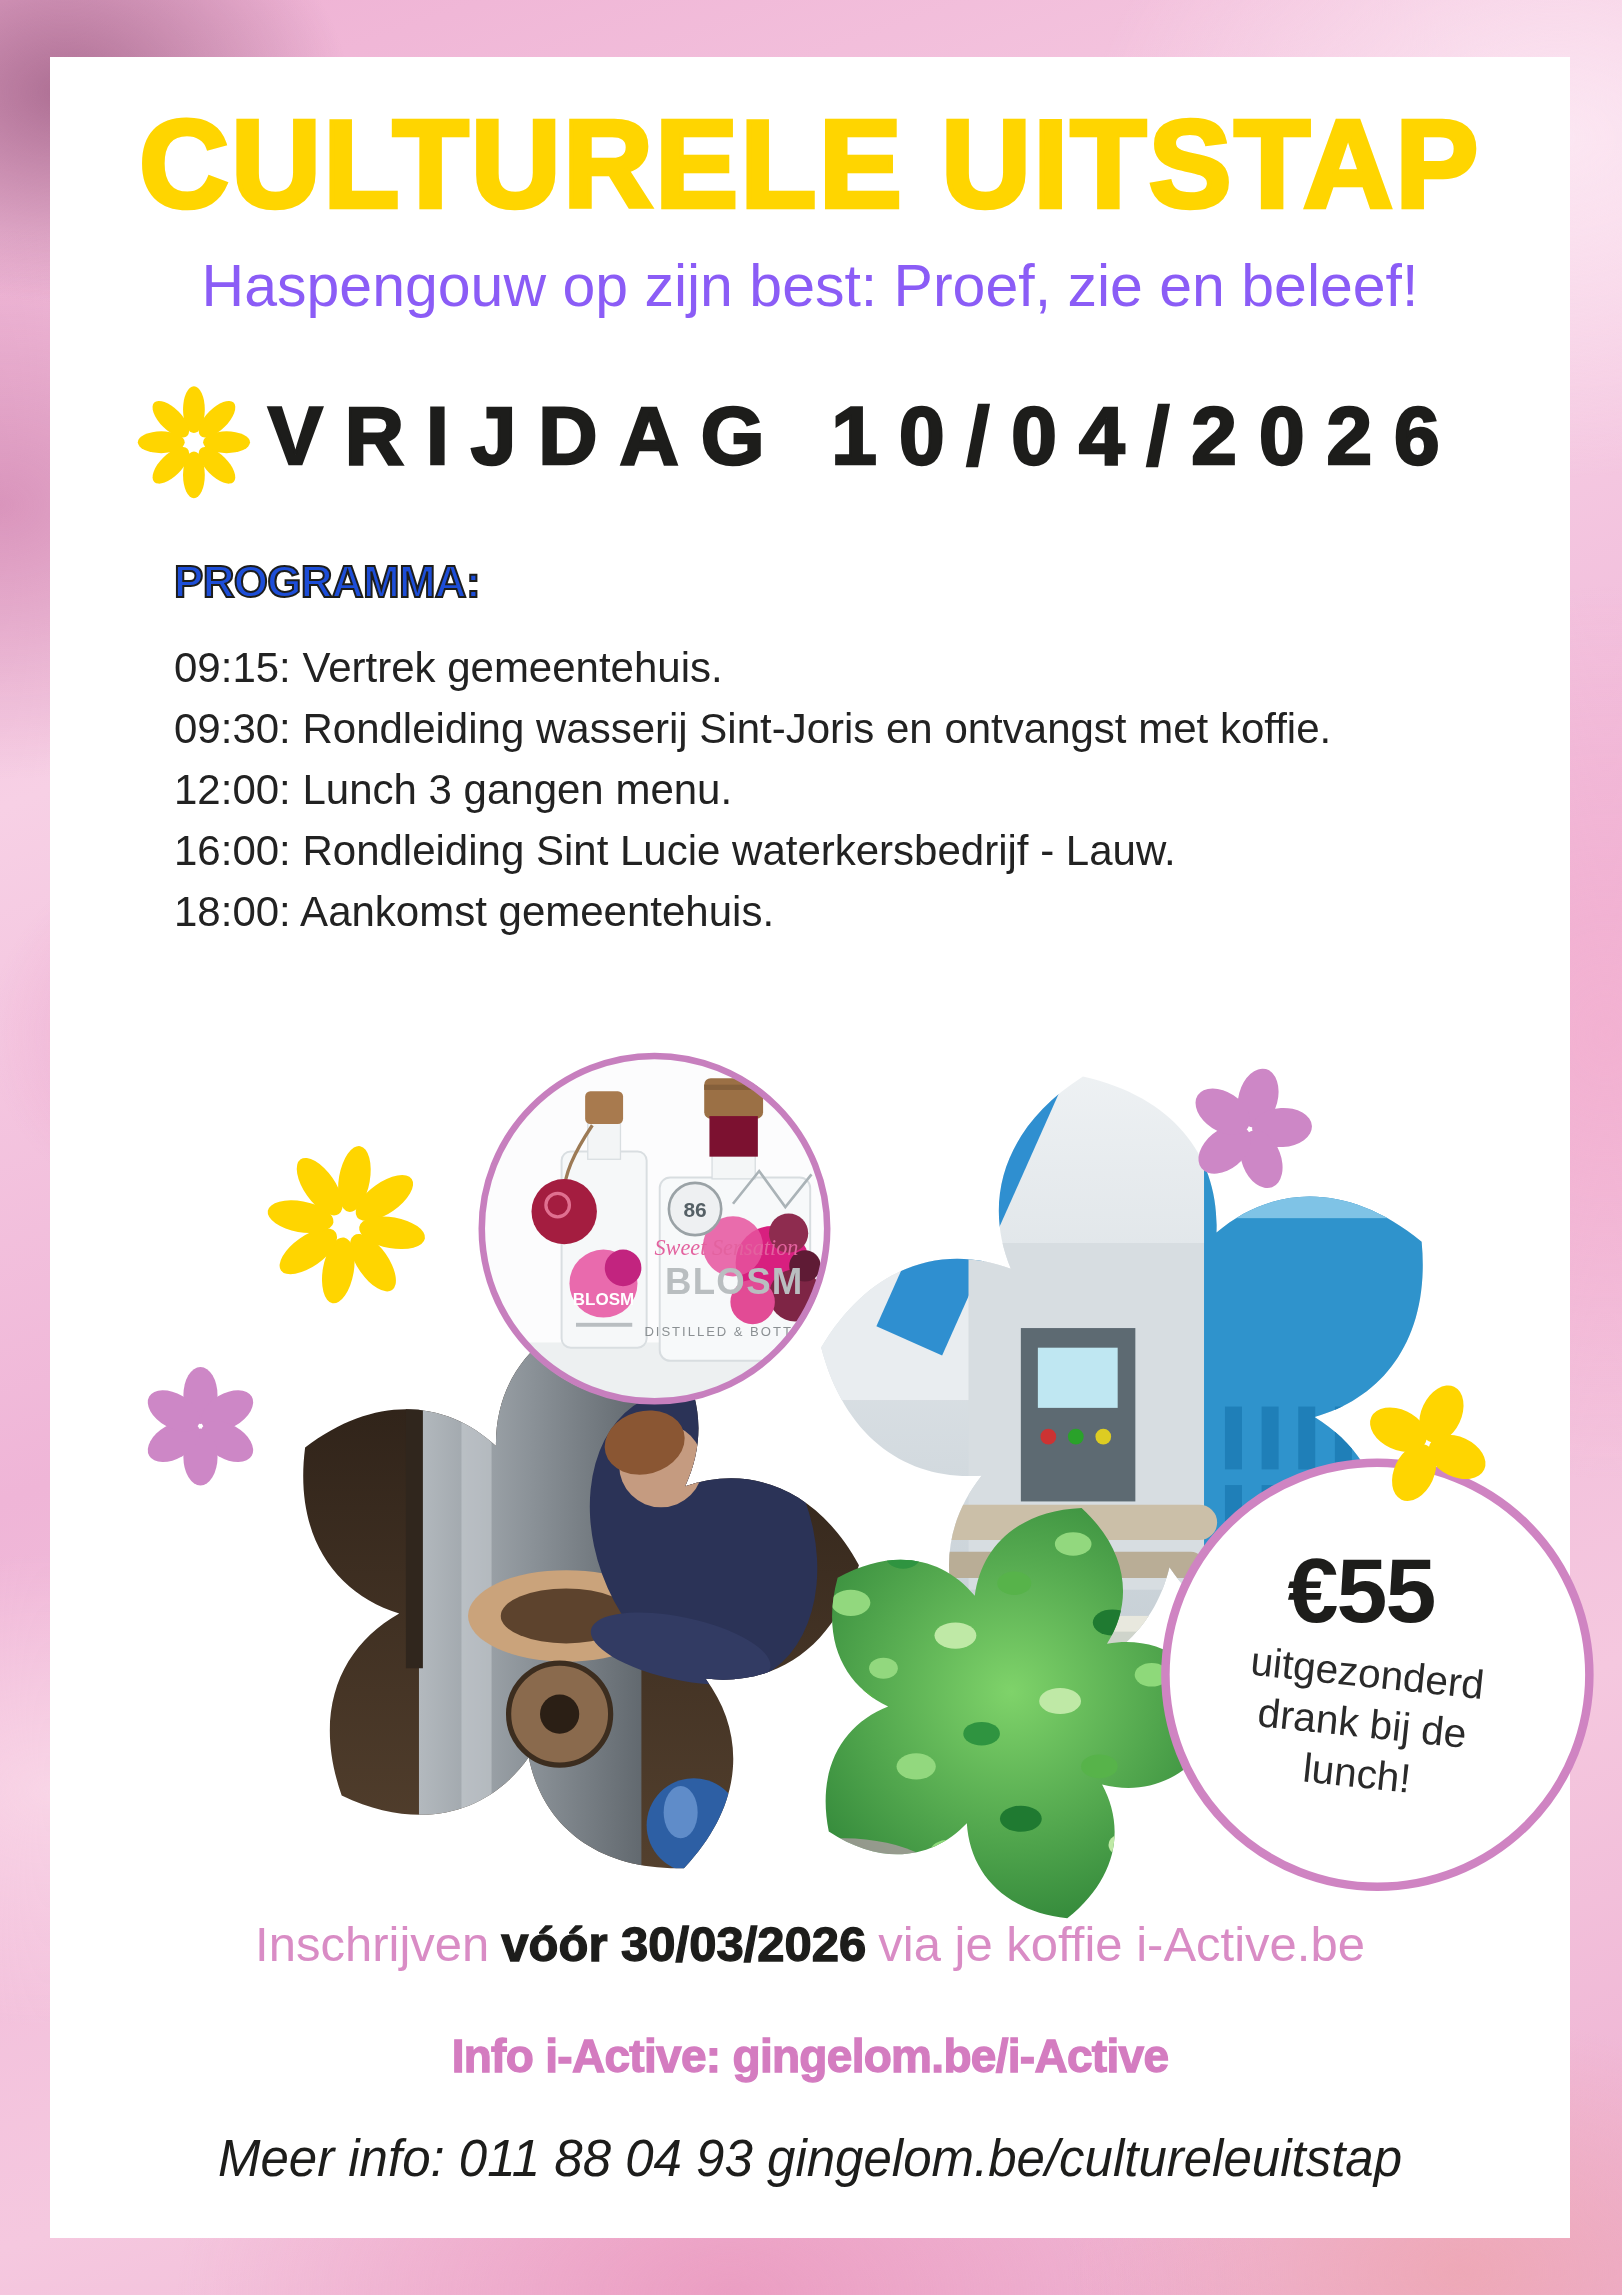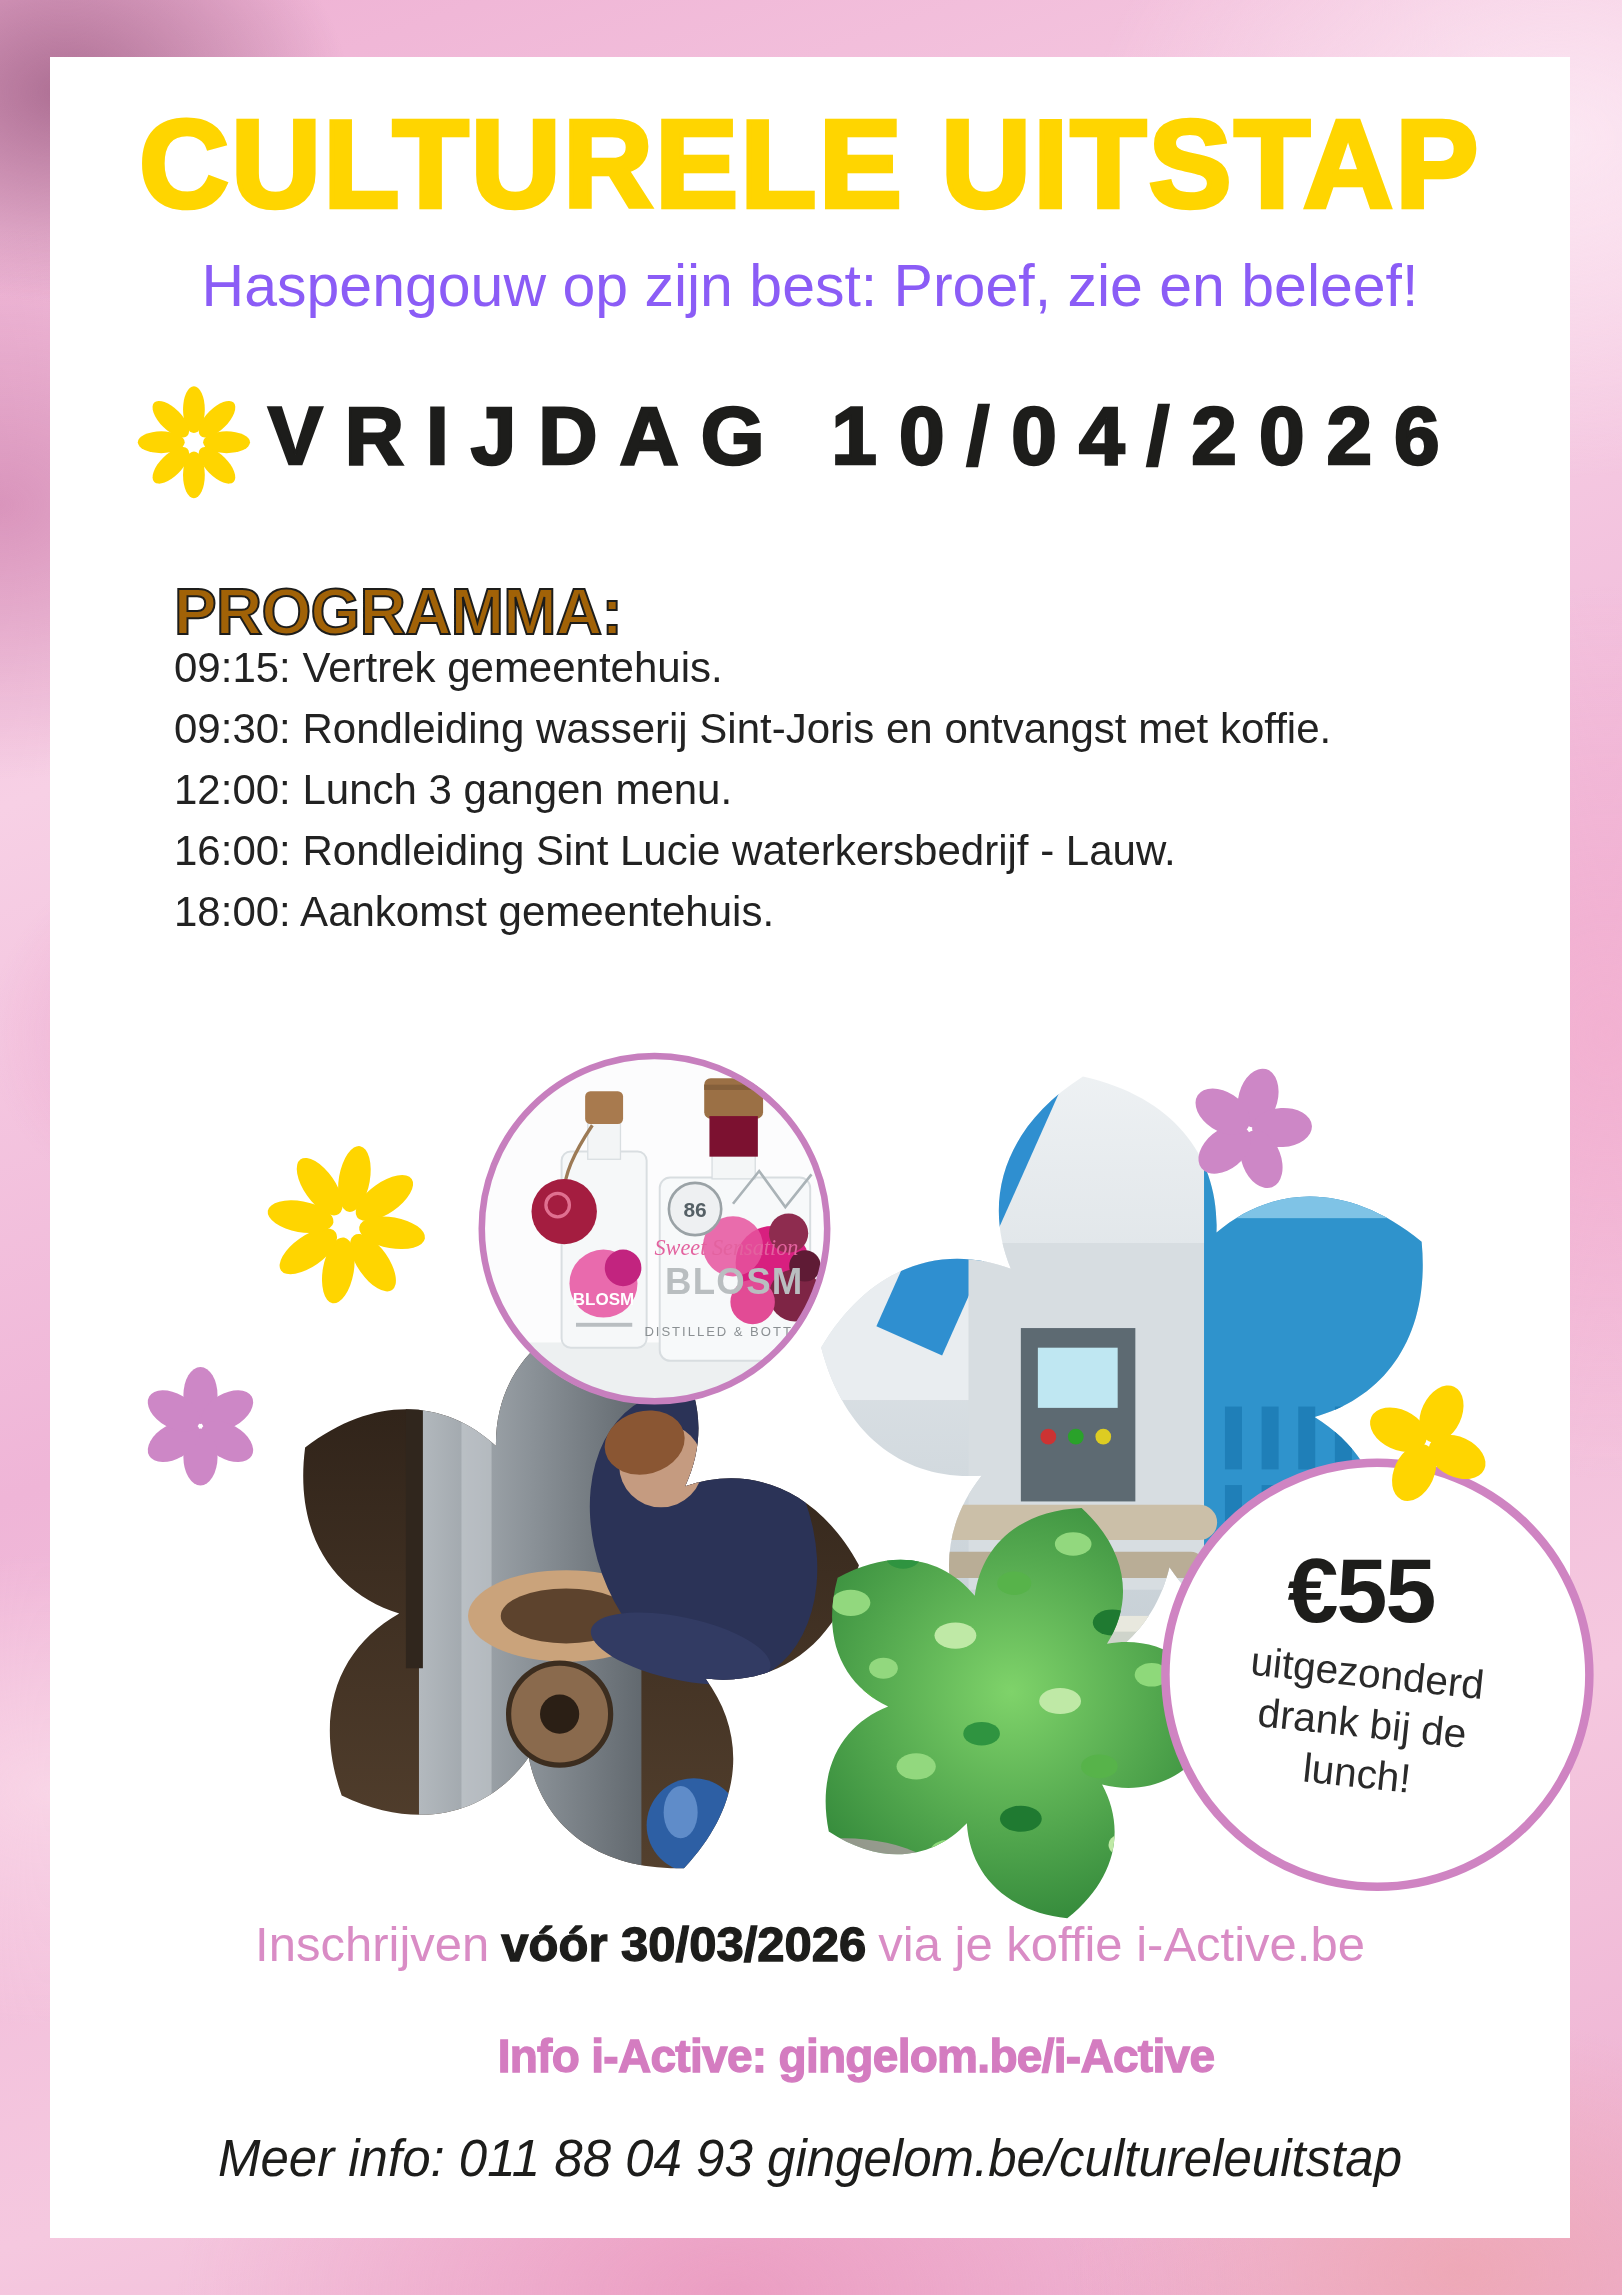--- a/index.html
+++ b/index.html
@@ -32,34 +32,34 @@
     left:0;width:100%;top:197px;text-align:center;
     font-size:59px;font-weight:400;line-height:1.1;color:#8b5cf6;white-space:nowrap;
   }
   .date-row{
     left:218px;top:338px;
     font-size:82px;font-weight:700;letter-spacing:22px;line-height:1;
     color:#1d1d1b;-webkit-text-stroke:2.6px #1d1d1b;white-space:nowrap;
   }
   .prog-heading{
     left:124px;top:503px;
-    font-size:64px;font-weight:700;letter-spacing:-0.7px;line-height:1;
-    color:#a16207;margin-top:20px;-webkit-text-stroke:2px #1d1d1b;
+    font-size:44px;font-weight:700;letter-spacing:-0.7px;line-height:1;
+    color:#1d4ed8;-webkit-text-stroke:2px #1d1d1b;
   }
   .prog-items{left:124px;top:580px;font-size:42px;line-height:61px;color:#222222;}
   .prog-items div{white-space:nowrap;}
   .reg-line{
     left:0;width:100%;top:1858px;text-align:center;font-size:49px;line-height:1.2;
     color:#d98cc5;white-space:nowrap;
   }
   .reg-line .bold-date{color:#1d1d1b;font-weight:700;margin:0 12px;-webkit-text-stroke:1.3px #1d1d1b;}
   .info-line{
     left:0;width:100%;top:1972px;text-align:center;
     font-size:46px;font-weight:700;letter-spacing:-0.7px;color:#d47cc0;
-    -webkit-text-stroke:1.3px #d47cc0;white-space:nowrap;padding-left:46px;
+    -webkit-text-stroke:1.3px #d47cc0;white-space:nowrap;
   }
   .more-line{
     left:0;width:100%;top:2072px;text-align:center;
     font-size:51px;font-weight:400;color:#1d1d1b;white-space:nowrap;font-style:italic;
   }
   svg.overlay{position:absolute;left:0;top:0;width:1623px;height:2295px;pointer-events:none;}
   svg text{font-family:"Liberation Sans",sans-serif;}
   .script-text{font-family:"Liberation Serif",serif;font-style:italic;}
 </style>
 </head>

